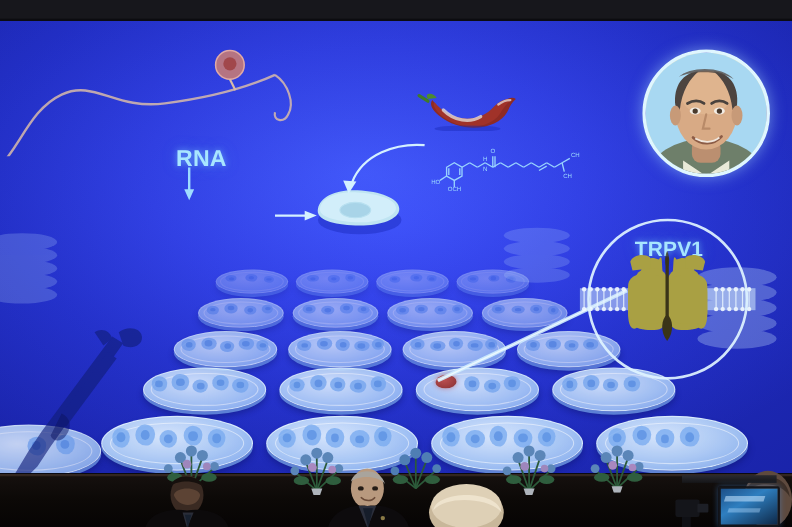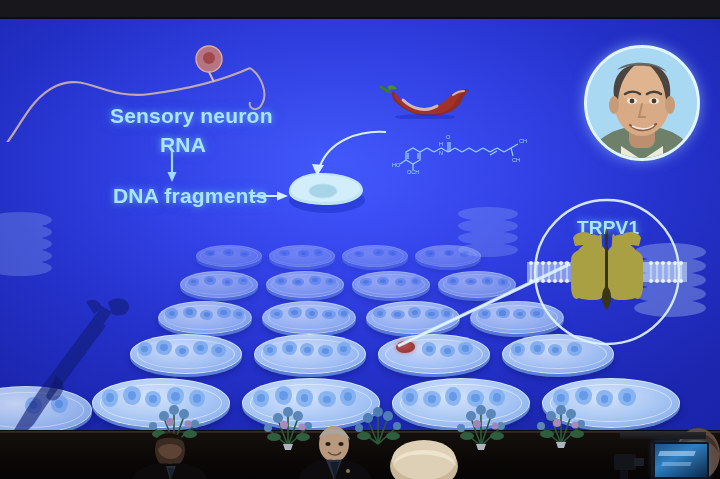--- a/index.html
+++ b/index.html
@@ -125,23 +125,21 @@
 
     <svg class="neuron-svg" width="300" height="110">
       <path d="M-6 126 C 18 104, 26 68, 56 54 C 86 40, 104 68, 150 62 C 196 56, 228 46, 250 36" fill="none" stroke="#d8bba9" stroke-width="2.2" opacity=".85"></path>
       <path d="M250 36 C 262 44, 268 62, 262 72 C 258 80, 248 78, 250 70" fill="none" stroke="#d8bba9" stroke-width="2" opacity=".85"></path>
       <circle cx="209" cy="27" r="13" fill="#c47a78" opacity=".9"></circle>
       <circle cx="209" cy="27" r="13" fill="none" stroke="#e0a9a5" stroke-width="1.4"></circle>
       <circle cx="209" cy="26" r="6" fill="#9e3f42" opacity=".85"></circle>
       <path d="M209 40 L 214 50" fill="none" stroke="#d8bba9" stroke-width="2"></path>
     </svg>
 
-    <div class="lbl" id="lbl-sensory">Sensory neuron</div>
     <div class="lbl" id="lbl-rna">RNA</div>
-    <div class="lbl" id="lbl-dna">DNA fragments</div>
 
     <svg class="arrow-svg" style="left:162px;top:134px;" width="30" height="32">
       <line x1="10" y1="0" x2="10" y2="22" stroke="#9fdcff" stroke-width="2.2"></line>
       <polygon points="10,30 5.5,20 14.5,20" fill="#9fdcff"></polygon>
     </svg>
 
     <svg class="arrow-svg" style="left:250px;top:168px;" width="42" height="20">
       <line x1="0" y1="10" x2="28" y2="10" stroke="#d4f0ff" stroke-width="2"></line>
       <polygon points="38,10 27,5.5 27,14.5" fill="#d4f0ff"></polygon>
     </svg>

